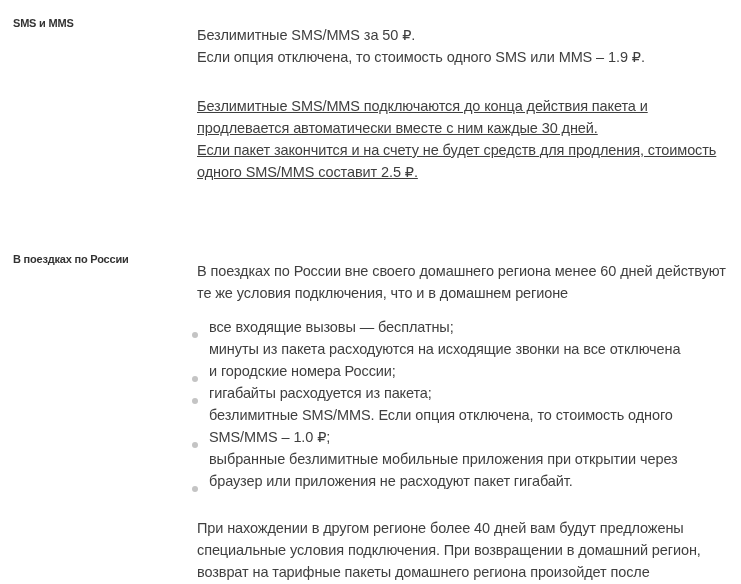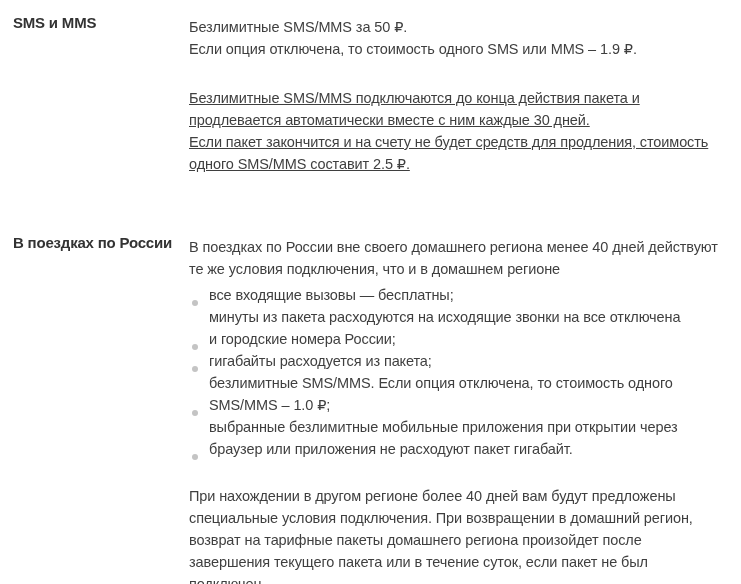--- a/index.html
+++ b/index.html
@@ -21,34 +21,34 @@
   .row {
     display: flex;
     align-items: flex-start;
   }
   .row + .row {
     margin-top: 53px;
   }
   .label-col {
     flex: 0 0 172px;
     width: 172px;
-    font-size: 15px;
+    font-size: 11px;
     line-height: 22px;
     font-weight: 700;
     color: var(--label, #333333);
     letter-spacing: -0.2px;
   }
   .content-col {
     flex: 1 1 auto;
     font-size: 14.5px;
     line-height: 22px;
     letter-spacing: -0.1px;
   }
   .para {
-    margin: 4px;
+    margin: 12px;
     white-space: pre;
   }
   .para + .para {
     margin-top: 27px;
     text-decoration: underline;
   }
   ul.bullets {
     list-style: none;
     margin: 0;
     padding: 0;
@@ -86,21 +86,21 @@
       <p class="para">Безлимитные SMS/MMS подключаются до конца действия пакета и
 продлевается автоматически вместе с ним каждые 30 дней.
 Если пакет закончится и на счету не будет средств для продления, стоимость
 одного SMS/MMS составит 2.5 ₽.</p>
     </div>
   </section>
 
   <section class="row">
     <div class="label-col">В поездках по России</div>
     <div class="content-col">
-      <p class="para">В поездках по России вне своего домашнего региона менее 40 дней действуют
+      <p class="para">В поездках по России вне своего домашнего региона менее 60 дней действуют
 те же условия подключения, что и в домашнем регионе</p>
       <ul class="bullets">
         <li class="bullet">
           <span class="dot"></span>
           <span class="bullet-text">все входящие вызовы — бесплатны;</span>
         </li>
         <li class="bullet">
           <span class="dot"></span>
           <span class="bullet-text">минуты из пакета расходуются на исходящие звонки на все отключена
 и городские номера России;</span>

